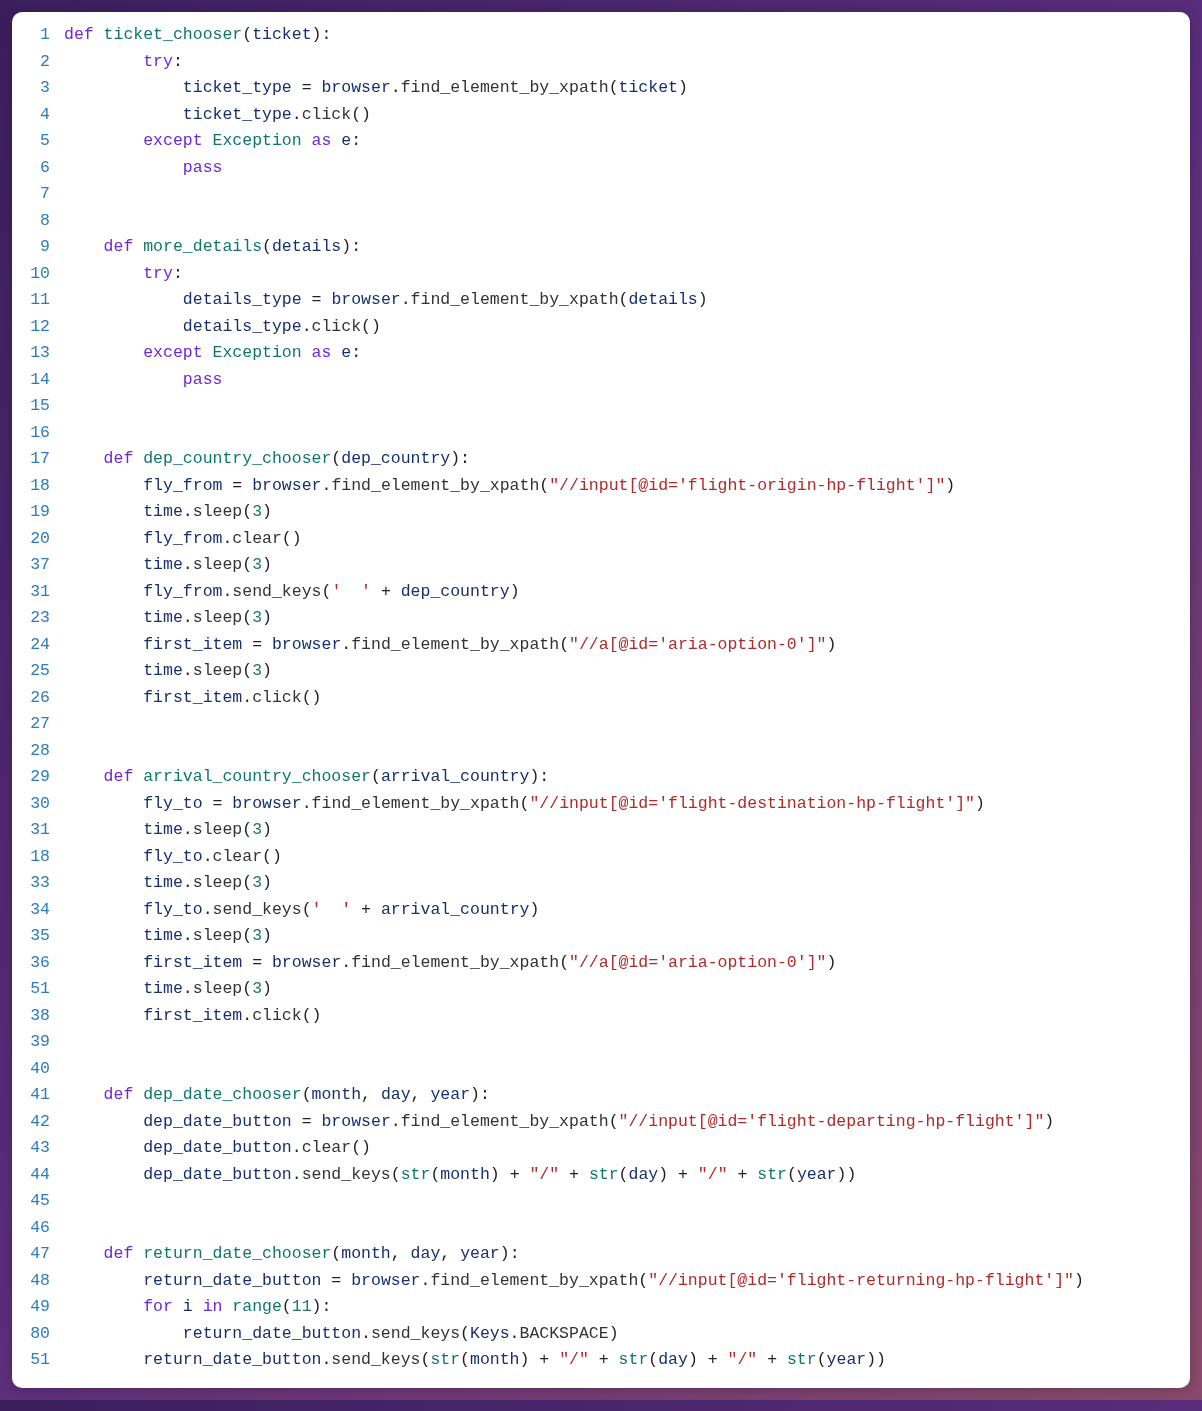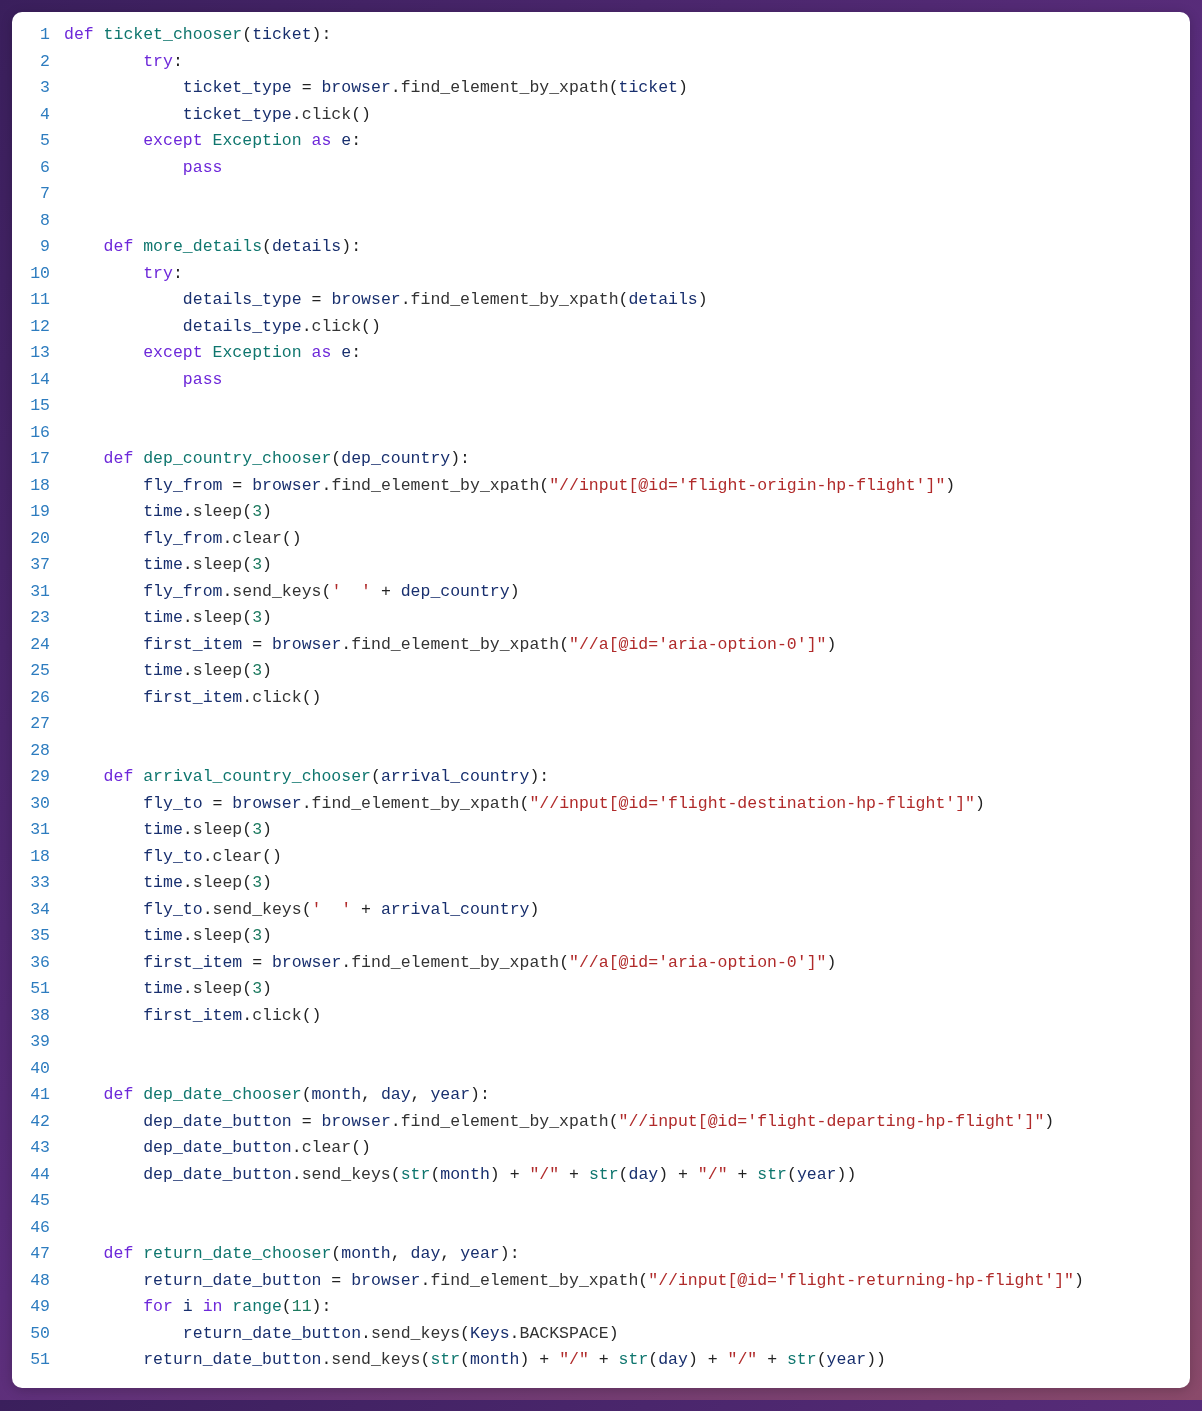--- a/index.html
+++ b/index.html
@@ -246,21 +246,21 @@
         </div>
         <div class="line">
           <span class="ln">48</span>
           <span class="code">        <span class="var">return_date_button</span><span class="punc"> = </span><span class="var">browser</span><span class="punc">.</span><span class="attr">find_element_by_xpath</span><span class="punc">(</span><span class="str">"//input[@id='flight-returning-hp-flight']"</span><span class="punc">)</span></span>
         </div>
         <div class="line">
           <span class="ln">49</span>
           <span class="code">        <span class="kw">for </span><span class="var">i</span><span class="kw"> in </span><span class="fn">range</span><span class="punc">(</span><span class="num">11</span><span class="punc">):</span></span>
         </div>
         <div class="line">
-          <span class="ln">50</span>
+          <span class="ln">80</span>
           <span class="code">            <span class="var">return_date_button</span><span class="punc">.</span><span class="attr">send_keys</span><span class="punc">(</span><span class="var">Keys</span><span class="punc">.</span><span class="attr">BACKSPACE</span><span class="punc">)</span></span>
         </div>
         <div class="line">
           <span class="ln">51</span>
           <span class="code">        <span class="var">return_date_button</span><span class="punc">.</span><span class="attr">send_keys</span><span class="punc">(</span><span class="fn">str</span><span class="punc">(</span><span class="var">month</span><span class="punc">) + </span><span class="str">"/"</span><span class="punc"> + </span><span class="fn">str</span><span class="punc">(</span><span class="var">day</span><span class="punc">) + </span><span class="str">"/"</span><span class="punc"> + </span><span class="fn">str</span><span class="punc">(</span><span class="var">year</span><span class="punc">))</span></span>
         </div>
       </div>
   </div>
 </div>
 

